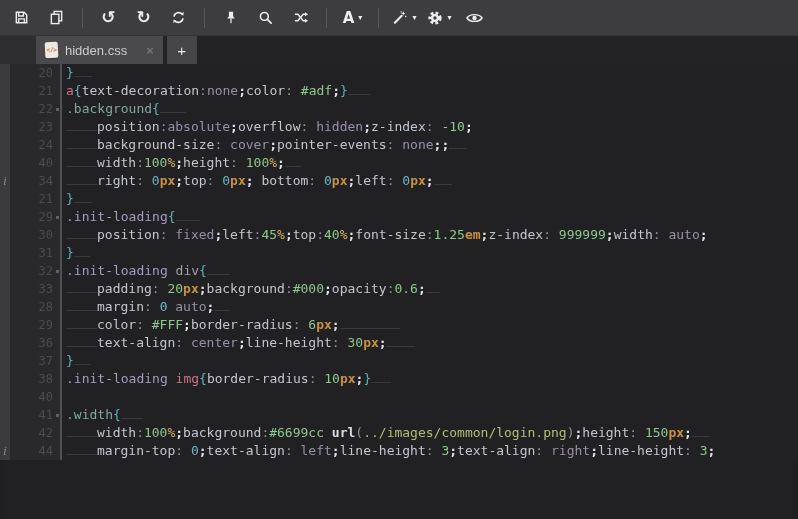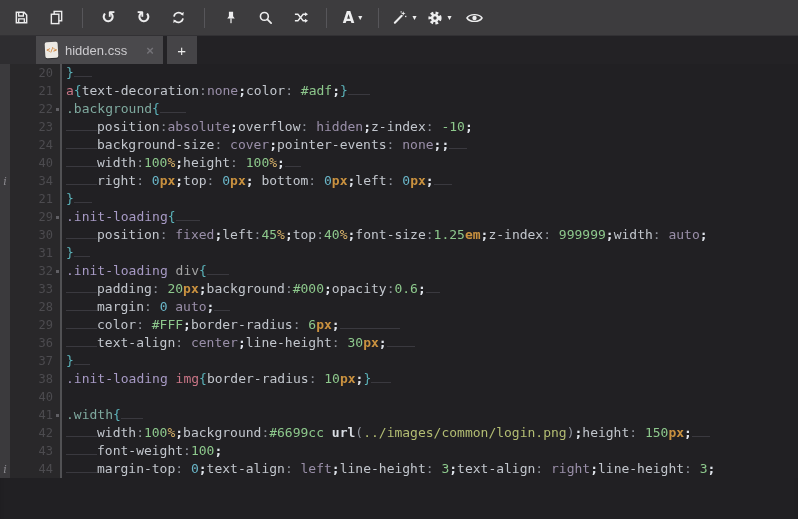--- a/index.html
+++ b/index.html
@@ -246,22 +246,17 @@
       <div class="cell-margin"></div>
       <div class="cell-num">41<span class="fold-dot"></span></div>
       <div class="cell-code"><span style="color: rgb(127, 169, 159);">.width</span><span style="color: rgb(91, 179, 186);">{</span><span class="traildash" style="width: 22px;"></span></div>
     </div>
     <div class="row">
       <div class="cell-margin"></div>
       <div class="cell-num">42</div>
       <div class="cell-code"><span class="tabmark"></span><span style="color: rgb(194, 198, 205);">width</span><span style="color: rgb(142, 146, 155);">:</span><span style="color: rgb(141, 200, 140);">100</span><span style="color: rgb(217, 179, 106);">%</span><span style="color: rgb(223, 227, 234); font-weight: bold;">;</span><span style="color: rgb(194, 198, 205);">background</span><span style="color: rgb(142, 146, 155);">:</span><span style="color: rgb(141, 200, 140);">#6699cc</span><span style="color: rgb(142, 146, 155);"> </span><span style="color: rgb(216, 220, 226); font-weight: bold;">url</span><span style="color: rgb(142, 146, 155);">(</span><span style="color: rgb(179, 189, 115);">../images/common/login.png</span><span style="color: rgb(142, 146, 155);">)</span><span style="color: rgb(223, 227, 234); font-weight: bold;">;</span><span style="color: rgb(194, 198, 205);">height</span><span style="color: rgb(142, 146, 155);">: </span><span style="color: rgb(141, 200, 140);">150</span><span style="color: rgb(201, 145, 63); font-weight: bold;">px</span><span style="color: rgb(223, 227, 234); font-weight: bold;">;</span><span class="traildash" style="width: 18px;"></span></div>
     </div>
     <div class="row">
-      <div class="cell-margin"></div>
-      <div class="cell-num">43</div>
-      <div class="cell-code"><span class="tabmark"></span><span style="color: rgb(194, 198, 205);">font-weight</span><span style="color: rgb(142, 146, 155);">:</span><span style="color: rgb(141, 200, 140);">100</span><span style="color: rgb(223, 227, 234); font-weight: bold;">;</span></div>
-    </div>
-    <div class="row">
       <div class="cell-margin">i</div>
       <div class="cell-num">44</div>
       <div class="cell-code"><span class="tabmark"></span><span style="color: rgb(194, 198, 205);">margin-top</span><span style="color: rgb(142, 146, 155);">: </span><span style="color: rgb(106, 182, 200);">0</span><span style="color: rgb(223, 227, 234); font-weight: bold;">;</span><span style="color: rgb(194, 198, 205);">text-align</span><span style="color: rgb(142, 146, 155);">: </span><span style="color: rgb(154, 143, 169);">left</span><span style="color: rgb(223, 227, 234); font-weight: bold;">;</span><span style="color: rgb(194, 198, 205);">line-height</span><span style="color: rgb(142, 146, 155);">: </span><span style="color: rgb(141, 200, 140);">3</span><span style="color: rgb(223, 227, 234); font-weight: bold;">;</span><span style="color: rgb(194, 198, 205);">text-align</span><span style="color: rgb(142, 146, 155);">: </span><span style="color: rgb(154, 143, 169);">right</span><span style="color: rgb(223, 227, 234); font-weight: bold;">;</span><span style="color: rgb(194, 198, 205);">line-height</span><span style="color: rgb(142, 146, 155);">: </span><span style="color: rgb(141, 200, 140);">3</span><span style="color: rgb(223, 227, 234); font-weight: bold;">;</span></div>
     </div>
   </div>
 
 </body></html>

